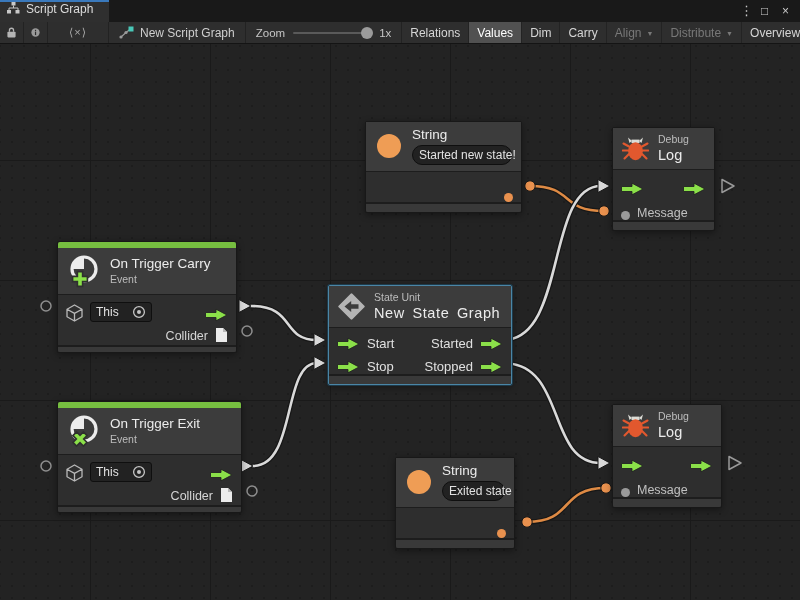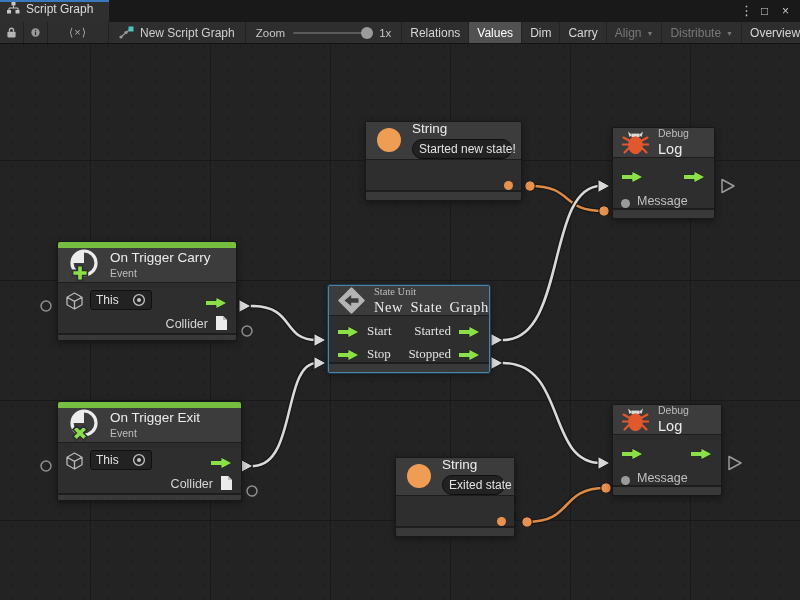--- a/index.html
+++ b/index.html
@@ -39,21 +39,21 @@
       radial-gradient(circle,#1d1d1d 1.4px, transparent 1.4px);
     background-size:120px 120px,120px 120px,12px 12px;
     background-position:0 116px,90px 0,6px 8px}
   #wire-layer{position:absolute;left:0;top:0;pointer-events:none}
 
   
   .node{position:absolute;background:#2e2e2e;border:1px solid #181818;border-radius:2px;
     box-shadow:0 2px 7px rgba(0,0,0,.4);color:#e4e4e4}
   .node.selected{border:1px solid #4b85a5;box-shadow:0 0 0 1px #1d3a4a,0 2px 7px rgba(0,0,0,.4)}
   .n-green{height:6px;background:#76be40;border-radius:2px 2px 0 0}
-  .n-head{background:#3c3c3c;display:flex;align-items:center;gap:9px;padding:0 9px;
+  .n-head{background:#3c3c3c;display:flex;align-items:center;gap:9px;padding:6px 9px;
     border-bottom:1px solid #1d1d1d}
   .n-head-text{display:flex;flex-direction:column;gap:2px;flex:1;min-width:0}
   .n-title{font-size:13.5px;color:#ececec;line-height:1.1;white-space:nowrap}
   .t-state .n-title{font-size:14.5px;letter-spacing:.6px;word-spacing:3px}
   .t-unit .n-title{font-size:14.5px}
   .n-sub{font-size:10.5px;color:#bdbdbd;line-height:1.1}
   .n-body{background:#2e2e2e}
   .n-row{display:flex;align-items:flex-end;gap:7px;padding:0 8px}
   .r-ev1{min-height:27px}.r-ev2{min-height:23px;padding-bottom:2px}
   .r-u1{min-height:26px}.r-u2{min-height:24px}
@@ -293,21 +293,21 @@
               <div class="flex1"></div>
               <span class="n-outlabel">Collider</span>
               <svg width="13" height="16" viewBox="0 0 13 16">
     <path d="M1 1 H8 L12 5 V15 H1 Z" fill="#ececec"></path>
                 <path d="M8 1 V5 H12 Z" fill="#b9b9b9"></path>
               </svg>
             </div>
           </div>
           <div class="n-foot"></div>
         </div>
-        <div class="node t-state selected" style="left: 328px; top: 241px; width: 162px; font-family: Liberation Serif, serif;">
+        <div class="node t-state selected" style="left: 328px; top: 241px; width: 184px;">
           <div class="n-head">
             <svg width="27" height="27" viewBox="0 0 27 27">
     <path d="M13.5 1.5 L25.5 13.5 L13.5 25.5 L1.5 13.5 Z" fill="#b4b4b4" stroke="#b4b4b4" stroke-width="2.4" stroke-linejoin="round"></path>
     <path d="M6.5 13.5 L13.2 8 V11.2 H20.5 V15.8 H13.2 V19 Z" fill="#3c3c3c"></path>
             </svg>
             <div class="n-head-text">
               <div class="n-sub">State Unit</div>
               <div class="n-title">New State Graph</div>
             </div>
           </div>

